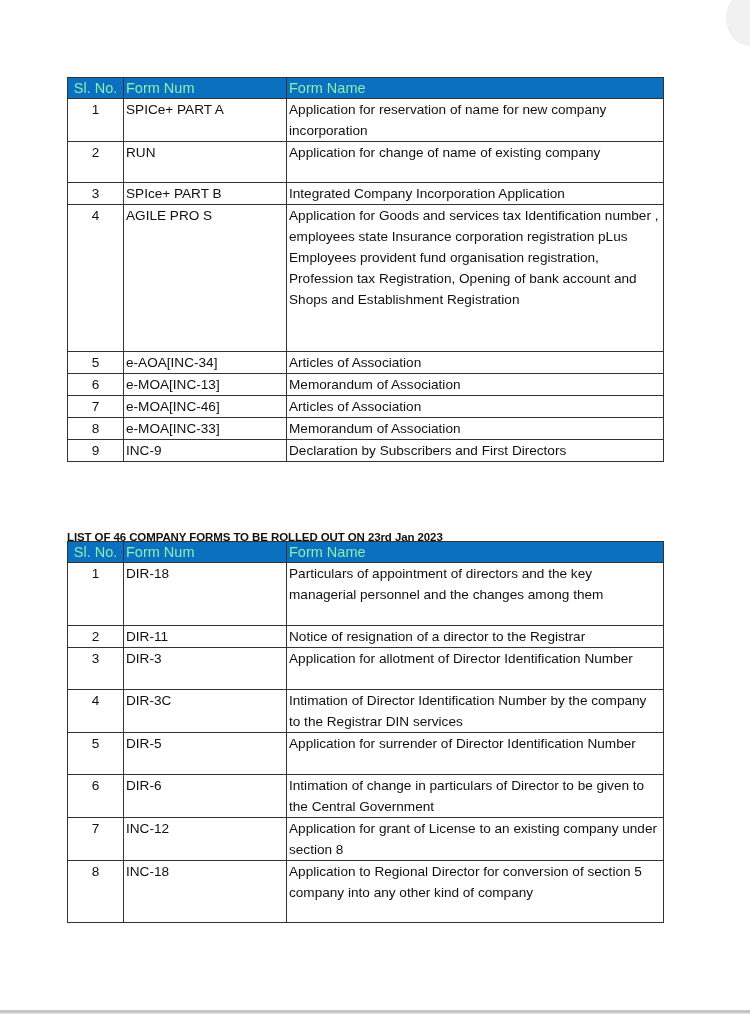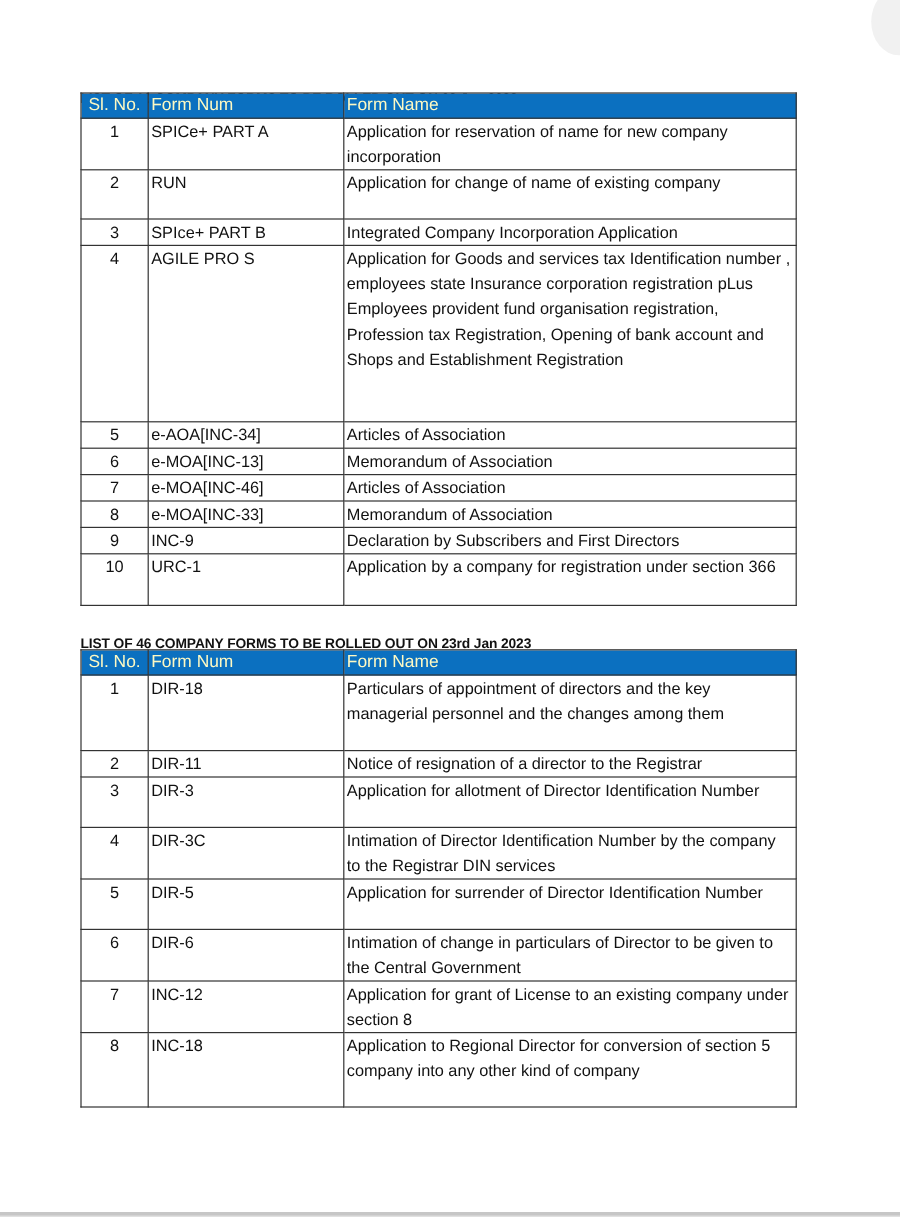--- a/index.html
+++ b/index.html
@@ -19,21 +19,21 @@
   }
   table.forms {
     position: absolute; left: 67px; width: 596px;
     border-collapse: collapse; table-layout: fixed;
     font-size: 13.6px; line-height: 21px;
   }
   table.forms col.c1 { width: 56px; }
   table.forms col.c2 { width: 163px; }
   table.forms col.c3 { width: 377px; }
   table.forms th {
-    background: #0b70c0; color: #fef9c3; text-align: left; font-weight: normal;
+    background: #0b70c0; color: #86efac; text-align: left; font-weight: normal;
     font-size: 14.5px; padding: 0 2px; height: 20px; line-height: 20px;
     border: 1.5px solid #333;
   }
   table.forms th.sl { text-align: center; padding: 0; }
   table.forms td {
     border-left: 1.5px solid #333; border-right: 1.5px solid #333;
     border-top: 1.5px solid #333; border-bottom: 1.5px solid #333;
     vertical-align: top; padding: 0 2px;
   }
   table.forms td.sl { text-align: center; padding: 0; }
@@ -101,25 +101,20 @@
     <tr style="height:21px;">
       <td class="sl">8</td>
       <td>e-MOA[INC-33]</td>
       <td>Memorandum of Association</td>
     </tr>
     <tr style="height:21px;">
       <td class="sl">9</td>
       <td>INC-9</td>
       <td>Declaration by Subscribers and First Directors</td>
     </tr>
-    <tr style="height:43px;">
-      <td class="sl">10</td>
-      <td>URC-1</td>
-      <td>Application by a company for registration under section 366</td>
-    </tr>
   </tbody>
 </table>
 
 <div class="title" style="top:495px;">LIST OF 46 COMPANY FORMS TO BE ROLLED OUT ON 23rd Jan 2023</div>
 
 <table class="forms" style="top:541px;">
   <colgroup>
       <col class="c1">
       <col class="c2">
       <col class="c3">

